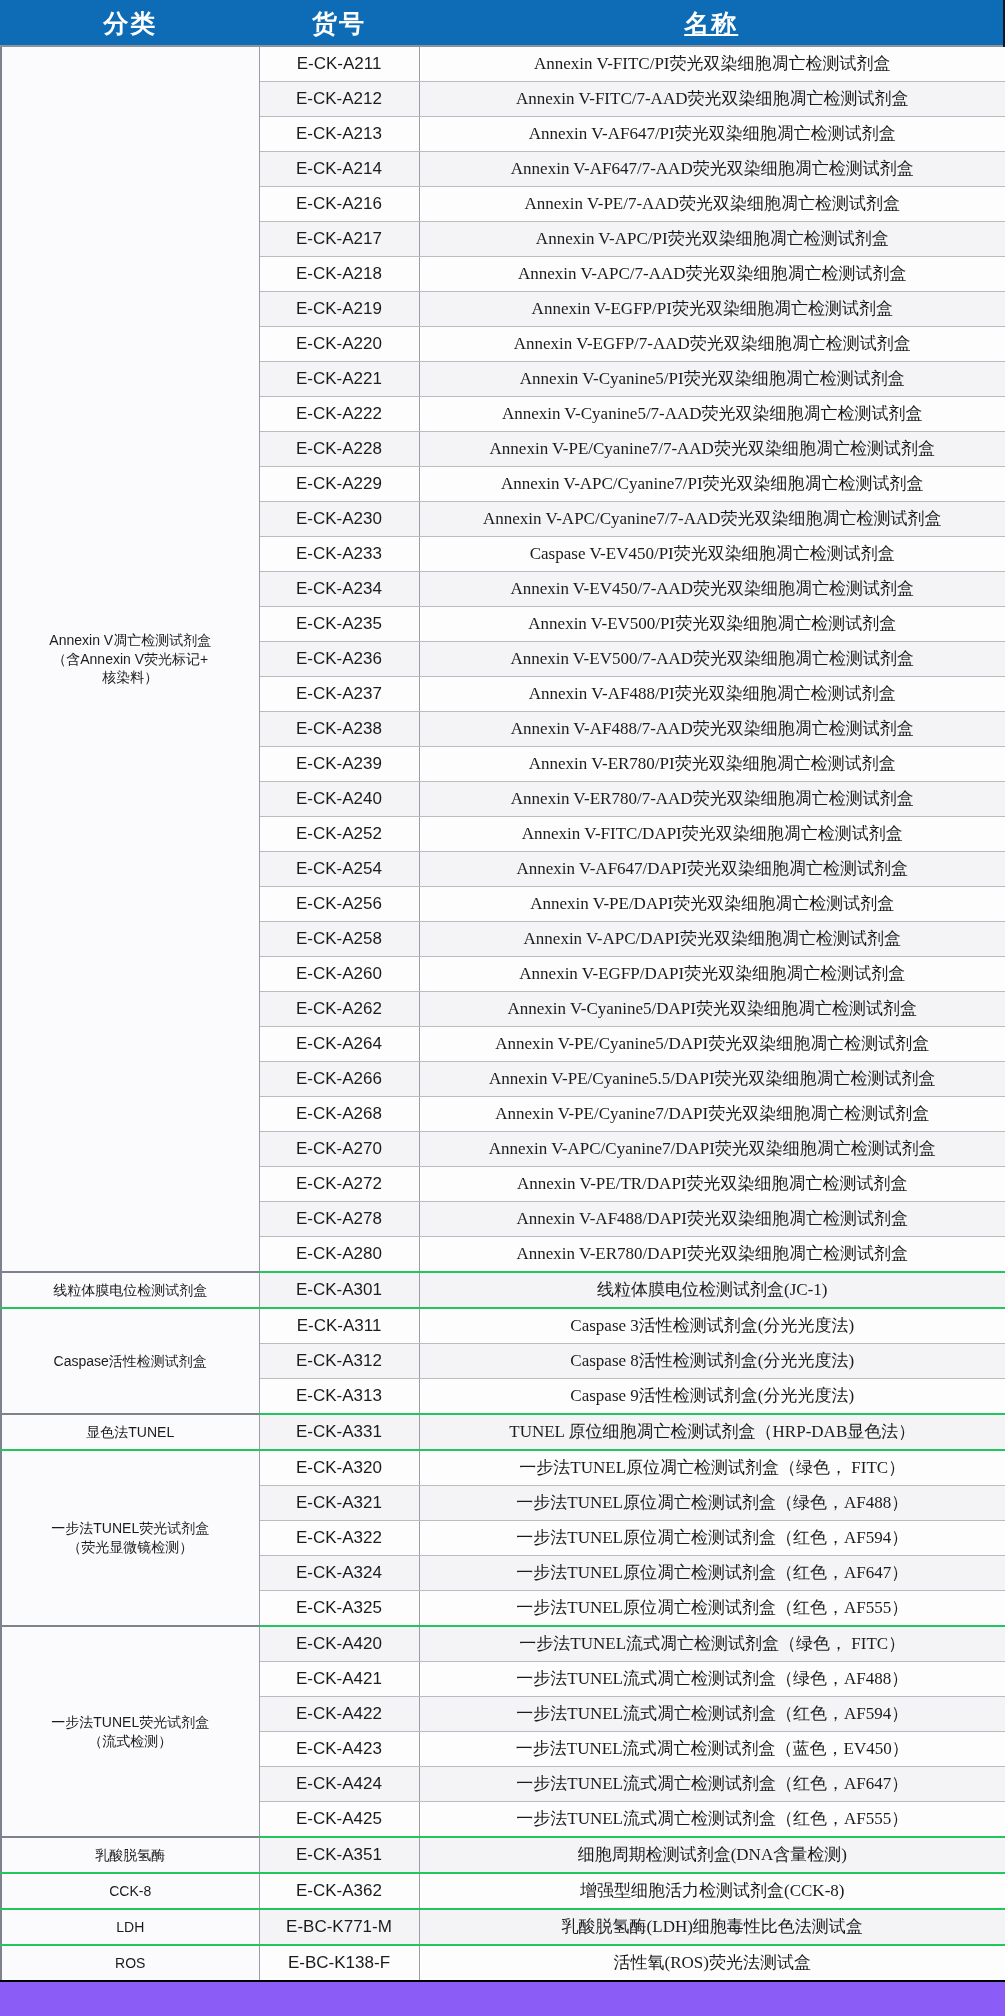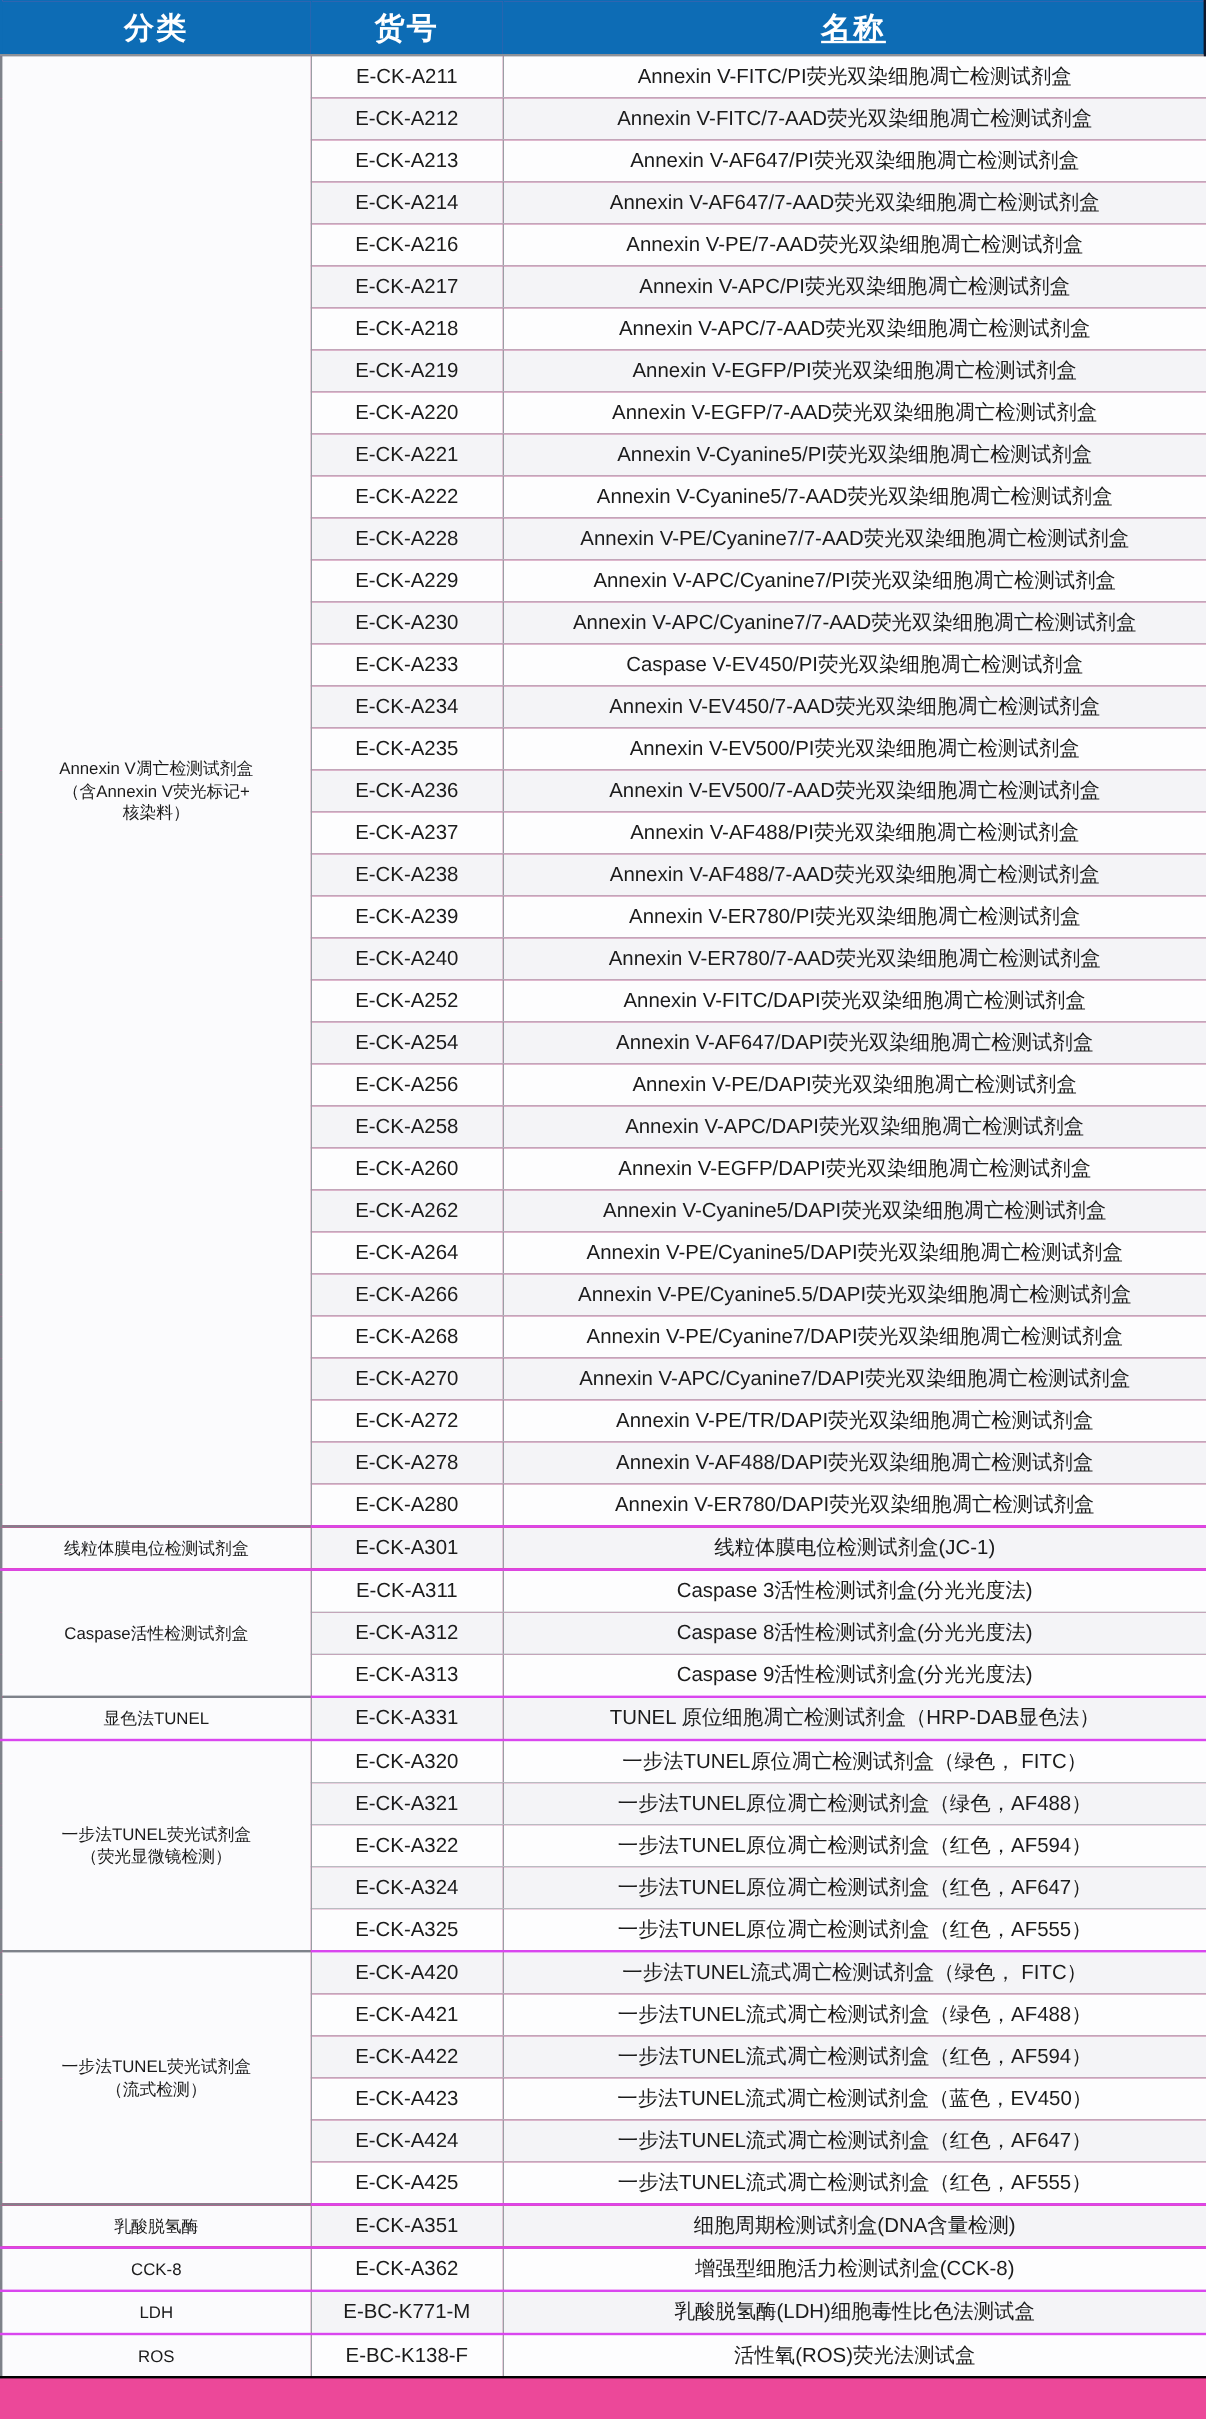--- a/index.html
+++ b/index.html
@@ -6,21 +6,21 @@
   body{
     width:1005px;height:2016px;
     background:#fafafc;
     font-family:"Liberation Sans","DejaVu Sans",sans-serif;
     overflow:hidden;
   }
   #sheet{
     width:1005px;height:2016px;
     position:relative;
     box-sizing:border-box;
-    background:#ec4899;
+    background:#8b5cf6;
   }
   table.grid{
     width:1005px;
     border-collapse:collapse;
     table-layout:fixed;
   }
   col.c-cat{width:258px;}
   col.c-cat{width:258px;}
   col.c-sku{width:160px;}
   col.c-name{width:587px;}
@@ -63,22 +63,23 @@
     font-size:14px;
     line-height:1.35;
     white-space:normal;
     border-left:2px solid #7e828a;
     border-right:1px solid #9a9ea4;
     background:#fbfbfd !important;
   }
   tbody td.name{
     border-right:2px solid #7e828a;
     font-size:17px;
-  }
-  tbody tr.sec-end td{border-bottom:2px solid #d946ef;}
+    font-family:Liberation Serif, serif;
+  }
+  tbody tr.sec-end td{border-bottom:2px solid #22c55e;}
   tbody tr.sec-start td{border-top:2px solid #7e828a;margin-top:21px;}
   tbody tr.last td{border-bottom:2px solid #000000;}
 
   .cat .sub{display:block;}
 </style>
 </head>
 <body>
 
 <div id="sheet">
   <table class="grid">

